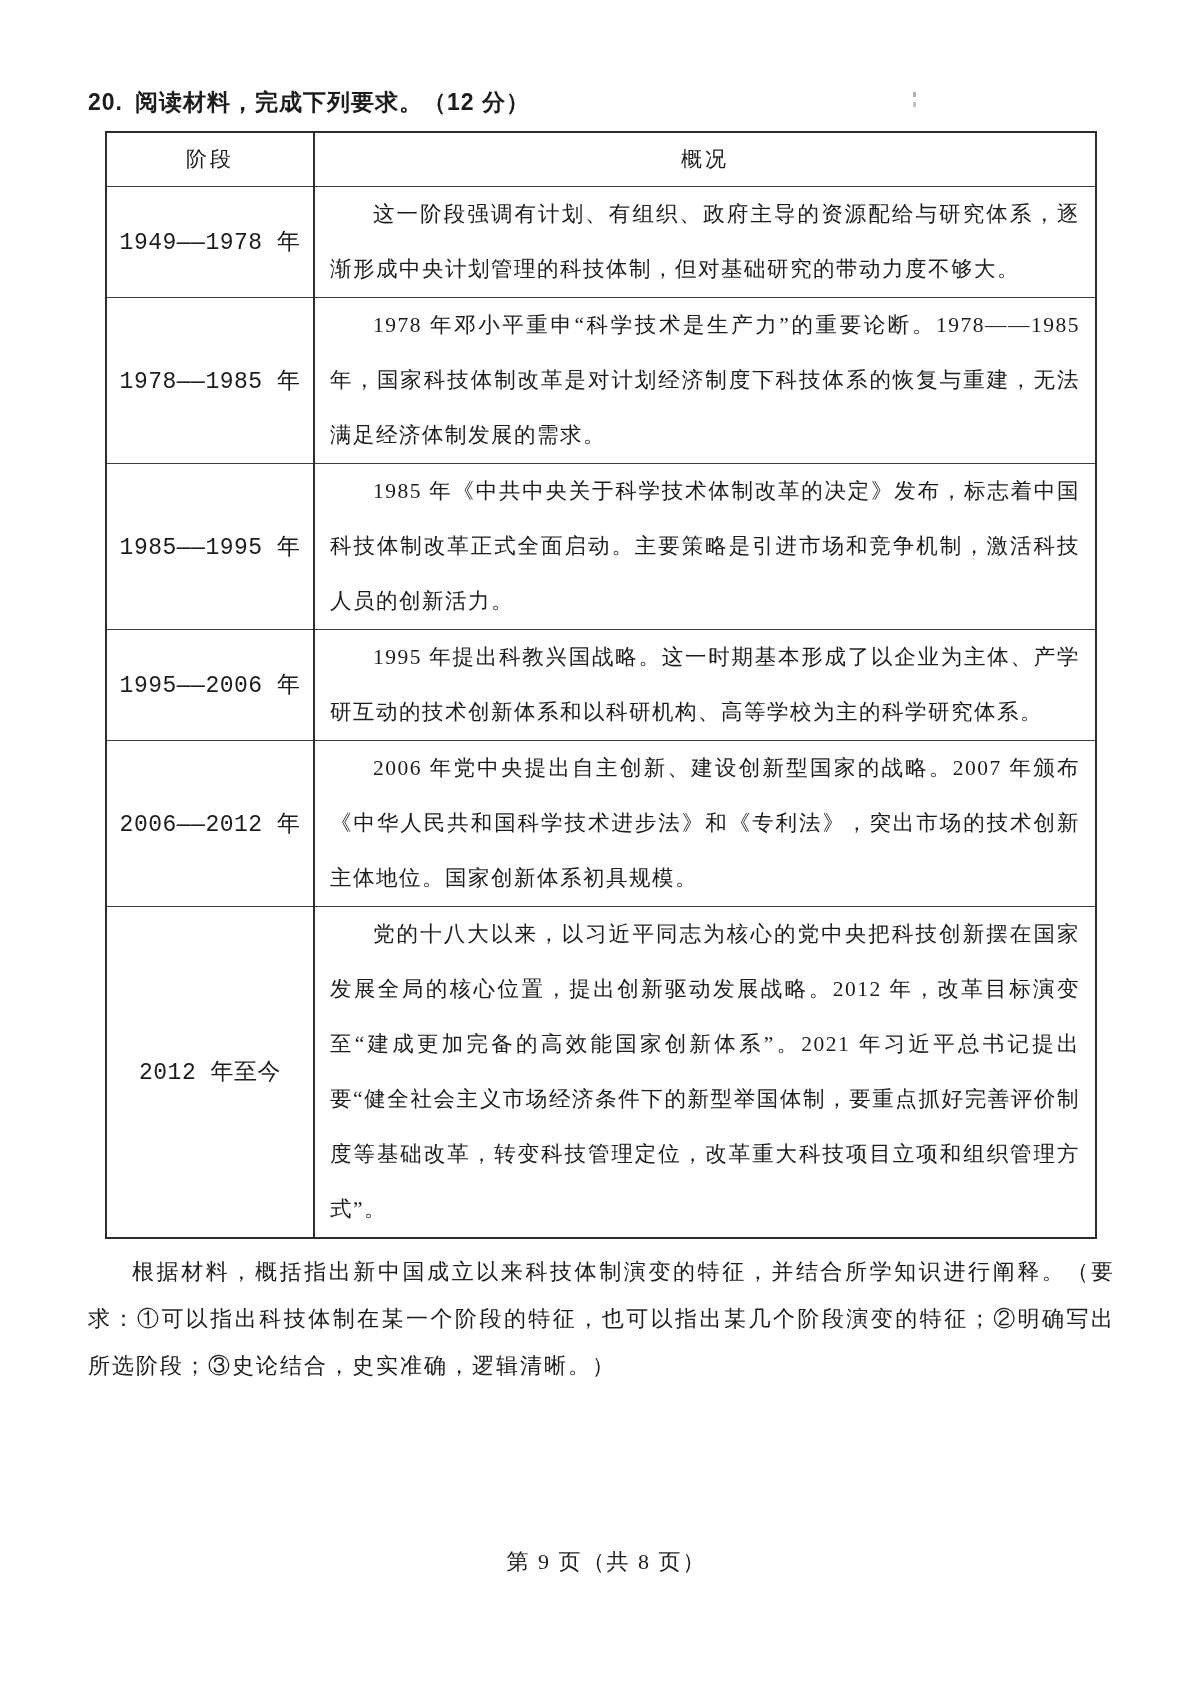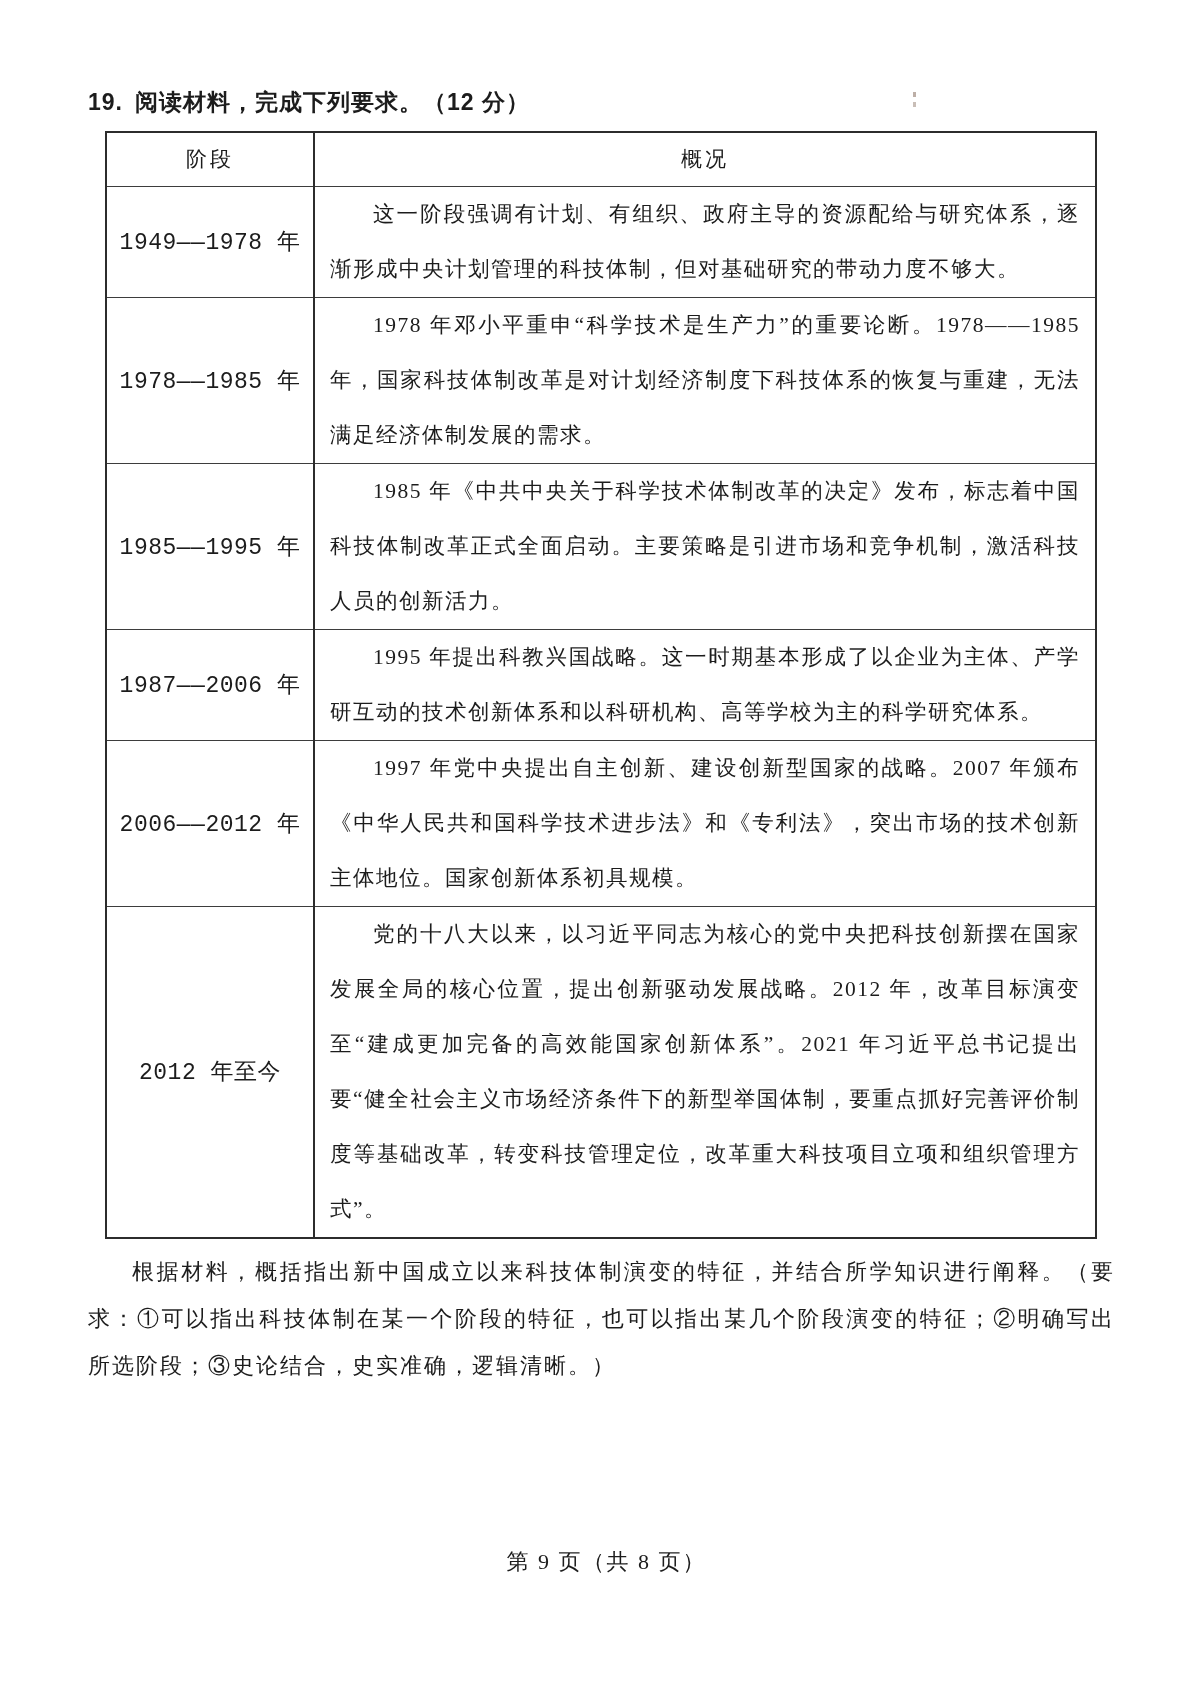--- a/index.html
+++ b/index.html
@@ -125,21 +125,21 @@
   }
 </style>
 </head>
 <body>
 
 <div class="page">
 
   <div class="scan-artifact"></div>
 
   <div class="question-header">
-    <span class="q-number">19.</span><span>阅读材料，完成下列要求。（12 分）</span>
+    <span class="q-number">20.</span><span>阅读材料，完成下列要求。（12 分）</span>
   </div>
 
 
   <table class="material-table">
     <colgroup>
         <col class="c-stage">
         <col class="c-overview">
       </colgroup>
     <thead>
       <tr>
@@ -160,29 +160,29 @@
             <p>1978 年邓小平重申“科学技术是生产力”的重要论断。1978——1985 年，国家科技体制改革是对计划经济制度下科技体系的恢复与重建，无法满足经济体制发展的需求。</p>
           </td>
       </tr>
       <tr class="r3">
         <td class="stage-cell">1985——1995 年</td>
         <td class="overview-cell">
             <p>1985 年《中共中央关于科学技术体制改革的决定》发布，标志着中国科技体制改革正式全面启动。主要策略是引进市场和竞争机制，激活科技人员的创新活力。</p>
           </td>
       </tr>
       <tr class="r4">
-        <td class="stage-cell">1987——2006 年</td>
+        <td class="stage-cell">1995——2006 年</td>
         <td class="overview-cell">
             <p>1995 年提出科教兴国战略。这一时期基本形成了以企业为主体、产学研互动的技术创新体系和以科研机构、高等学校为主的科学研究体系。</p>
           </td>
       </tr>
       <tr class="r5">
         <td class="stage-cell">2006——2012 年</td>
         <td class="overview-cell">
-            <p>1997 年党中央提出自主创新、建设创新型国家的战略。2007 年颁布《中华人民共和国科学技术进步法》和《专利法》，突出市场的技术创新主体地位。国家创新体系初具规模。</p>
+            <p>2006 年党中央提出自主创新、建设创新型国家的战略。2007 年颁布《中华人民共和国科学技术进步法》和《专利法》，突出市场的技术创新主体地位。国家创新体系初具规模。</p>
           </td>
       </tr>
       <tr class="r6">
         <td class="stage-cell">2012 年至今</td>
         <td class="overview-cell">
             <p>党的十八大以来，以习近平同志为核心的党中央把科技创新摆在国家发展全局的核心位置，提出创新驱动发展战略。2012 年，改革目标演变至“建成更加完备的高效能国家创新体系”。2021 年习近平总书记提出要“健全社会主义市场经济条件下的新型举国体制，要重点抓好完善评价制度等基础改革，转变科技管理定位，改革重大科技项目立项和组织管理方式”。</p>
           </td>
       </tr>
     </tbody>
   </table>

